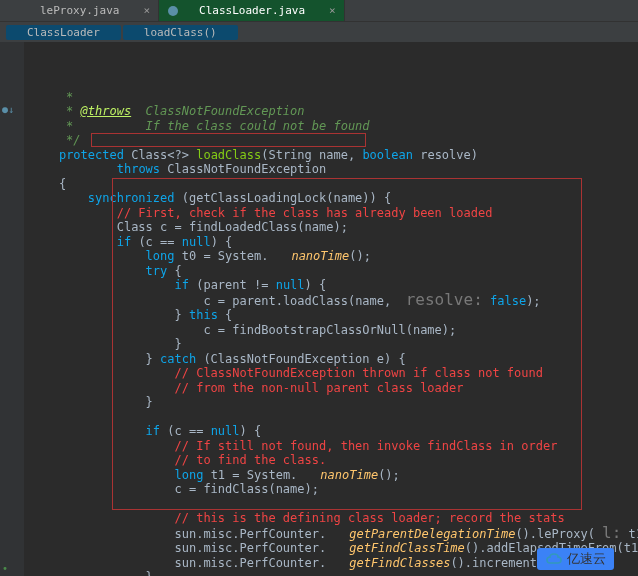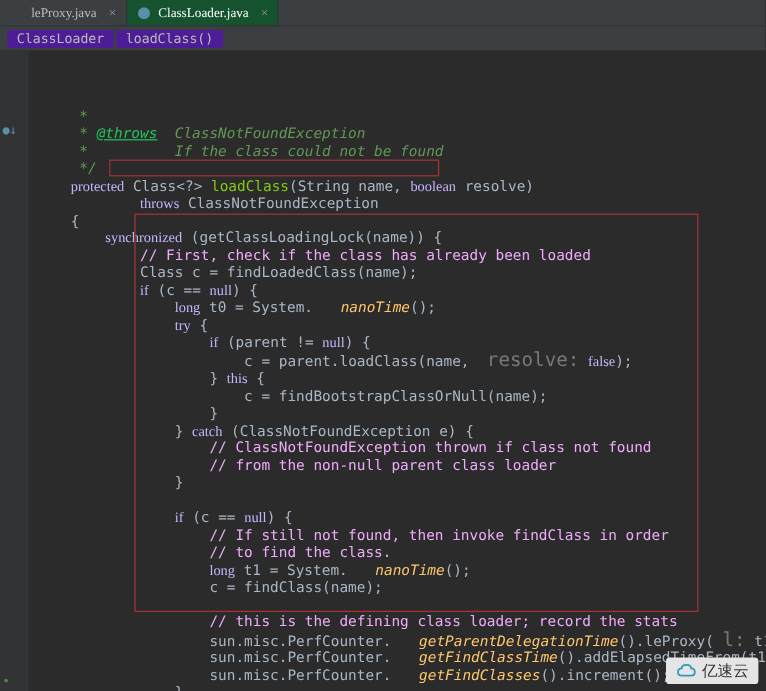--- a/index.html
+++ b/index.html
@@ -16,26 +16,25 @@
 .tabs {
   display: flex;
   background: #3c3f41;
   height: 22px;
   border-bottom: 1px solid #323232;
 }
 .tab {
   display: flex;
   align-items: center;
   padding: 0 8px;
-  gap: 6px;
+  gap: 20px;
   font-size: 11px;
   color: #bbb;
   border-right: 1px solid #323232;
   cursor: pointer;
-  font-family: Liberation Serif, serif;
 }
 .tab.active {
   background: #14532d;
   color: #fff;
 }
 .tab .file-icon {
   width: 12px;
   height: 12px;
   display: inline-block;
 }
@@ -46,24 +45,24 @@
 }
 .breadcrumb {
   display: flex;
   background: #3c3f41;
   height: 20px;
   padding: 0 6px;
   gap: 2px;
   align-items: center;
 }
 .crumb {
-  background: #4c1d95;
+  background: #0c4a6e;
   color: #bbb;
   font-size: 11px;
-  padding: 1px 8px;
+  padding: 1px 21px;
   border-radius: 2px;
   cursor: pointer;
 }
 .editor-wrap {
   display: flex;
   height: calc(100% - 42px);
 }
 .gutter {
   width: 24px;
   background: #313335;
@@ -97,32 +96,32 @@
 }
 .box-red-2 {
   position: absolute;
   border: 1px solid #a33;
   left: 88px;
   top: 136px;
   width: 470px;
   height: 332px;
   pointer-events: none;
 }
-.kw { color: #c4b5fd; font-family: Liberation Serif, serif; }
-.com { color: #f0abfc; }
+.kw { color: #0ea5e9; }
+.com { color: #ef4444; }
 .com-green { color: #629755; font-style: italic; }
-.tag { color: #22c55e; font-style: italic; text-decoration: underline;}
+.tag { color: #bef264; font-style: italic; text-decoration: underline;}
 .method { color: #84cc16; }
 .method-i { color: #ffc66d; font-style: italic; margin-left: 23px; }
 .hint { color: #787878; font-size: 16px; }
 .watermark {
   position: absolute;
-  right: 6px;
+  right: 24px;
   bottom: 6px;
-  background: #e5e5e5;
+  background: #3b82f6;
   color: #333;
   font-size: 13px;
   padding: 2px 8px;
   border-radius: 3px;
   display: flex;
   align-items: center;
   gap: 4px;
   font-family: sans-serif;
 }
 </style>

